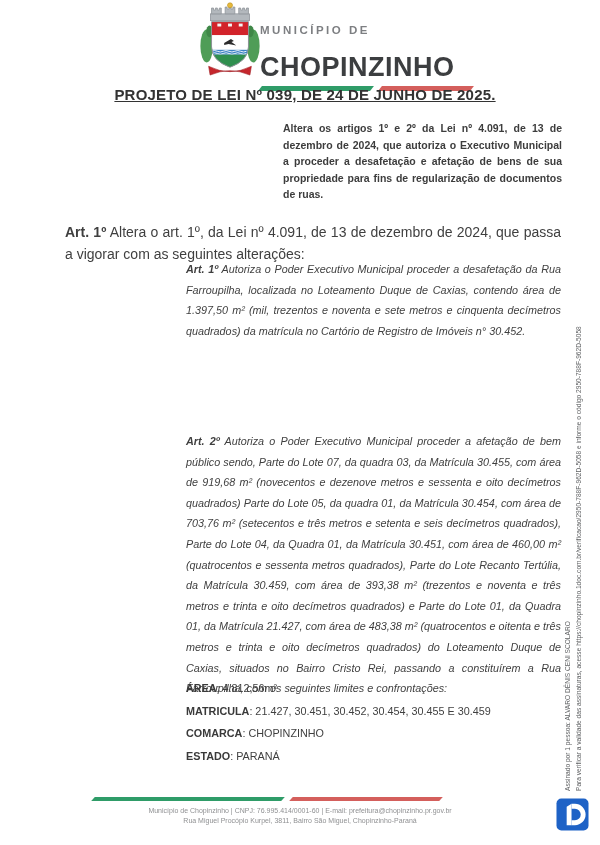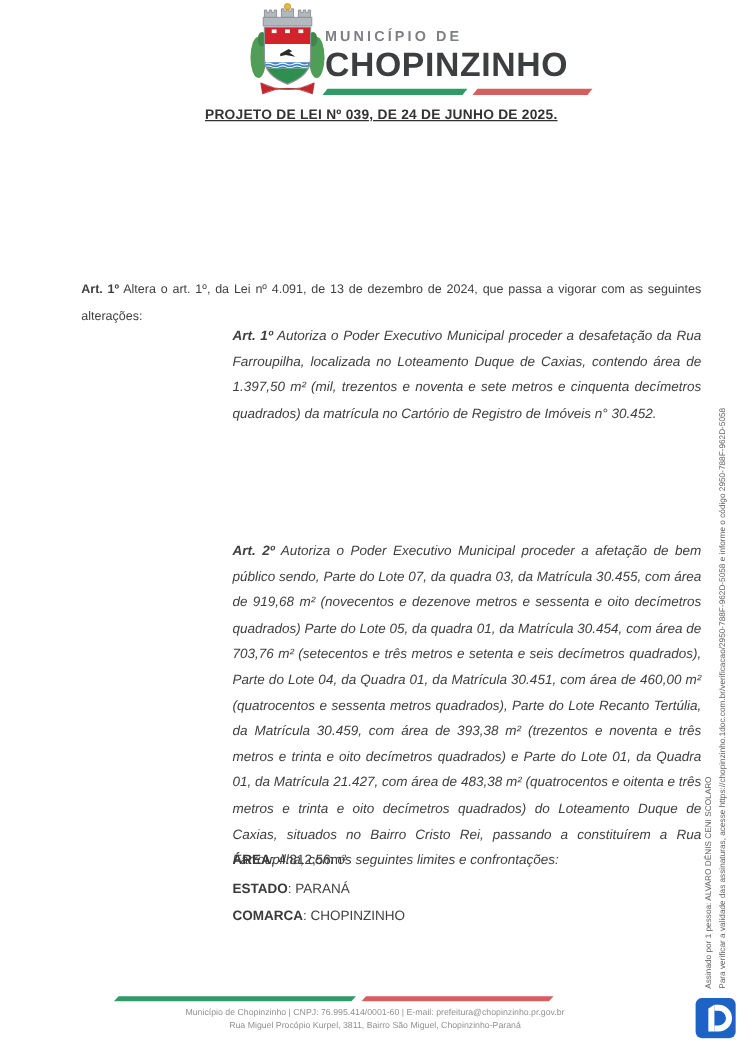--- a/index.html
+++ b/index.html
@@ -7,41 +7,41 @@
   .page {
     position:relative; width:600px; height:845px; margin:0 auto;
     background:#ffffff; overflow:hidden;
     font-family:"Liberation Sans", sans-serif; color:#3f3f3f;
   }
   
   .header { position:absolute; left:0; top:0; width:475px; height:110px; }
   .crest { position:absolute; left:196px; top:2px; }
   .wordmark { position:absolute; left:260px; top:24px; width:215px; }
   .org-small { font-size:11.5px; font-weight:bold; letter-spacing:2.5px; color:#7d7f82; }
-  .org-name  { font-size:27px; font-weight:bold; letter-spacing:0.5px; color:#3c3e40; margin-top:1px; }
+  .org-name  { font-size:27px; font-weight:bold; letter-spacing:0.5px; color:#3c3e40; margin-top:16px; }
   .hstripe { position:relative; margin-top:3px; height:5px; width:212px; }
   .seg { position:absolute; top:0; height:5px; transform:skewX(-38deg); }
   .seg.g { left:0; width:112px; background:#2f9c68; }
   .seg.r { left:120px; width:92px; background:#d45f5c; }
   
   .doc-title {
     position:absolute; left:40px; top:86px; width:530px; text-align:center;
-    font-size:11px; font-weight:bold; color:#333; text-decoration:underline;
+    font-size:15px; font-weight:bold; color:#333; text-decoration:underline;
     letter-spacing:0.2px;
   }
   
   .summary {
     position:absolute; left:283px; top:120px; width:279px;
     font-size:10.5px; font-weight:bold; line-height:16.6px;
     text-align:justify; color:#3d3d3d;
   }
   
   .art-lead {
     position:absolute; left:65px; width:496px;
-    font-size:10px; line-height:22px; text-align:justify;
+    font-size:14px; line-height:22px; text-align:justify;
   }
   .quote {
     position:absolute; left:186px; width:375px;
     font-size:10.8px; line-height:20.6px; text-align:justify;font-style:italic;
   }
   .a1 { top:221px; } .q1 { top:259px; }
   .a2 { top:371px; } .q2 { top:431px; }
   
   .details { position:absolute; left:186px; top:677px; font-size:10.8px; line-height:22.6px; }
   .details b { color:#3a3a3a;margin-top:32px; }
@@ -108,30 +108,32 @@
       <div class="org-name">CHOPINZINHO</div>
       <div class="hstripe">
         <span class="seg g"></span>
         <span class="seg r"></span>
       </div>
     </div>
   </div>
 
   <div class="doc-title">PROJETO DE LEI Nº 039, DE 24 DE JUNHO DE 2025.</div>
 
+  <p class="summary">Altera os artigos 1º e 2º da Lei nº 4.091, de 13 de dezembro de 2024, que autoriza o Executivo Municipal a proceder a desafetação e afetação de bens de sua propriedade para fins de regularização de documentos de ruas.</p>
 
   <p class="art-lead a1"><b>Art. 1º</b><span> Altera o art. 1º, da Lei nº 4.091, de 13 de dezembro de 2024, que passa a vigorar com as seguintes alterações:</span></p>
   <p class="quote q1"><b>Art. 1º</b><span> Autoriza o Poder Executivo Municipal proceder a desafetação da Rua Farroupilha, localizada no Loteamento Duque de Caxias, contendo área de 1.397,50 m² (mil, trezentos e noventa e sete metros e cinquenta decímetros quadrados) da matrícula no Cartório de Registro de Imóveis n° 30.452.</span></p>
 
   <p class="quote q2"><b>Art. 2º</b><span> Autoriza o Poder Executivo Municipal proceder a afetação de bem público sendo, Parte do Lote 07, da quadra 03, da Matrícula 30.455, com área de 919,68 m² (novecentos e dezenove metros e sessenta e oito decímetros quadrados) Parte do Lote 05, da quadra 01, da Matrícula 30.454, com área de 703,76 m² (setecentos e três metros e setenta e seis decímetros quadrados), Parte do Lote 04, da Quadra 01, da Matrícula 30.451, com área de 460,00 m² (quatrocentos e sessenta metros quadrados), Parte do Lote Recanto Tertúlia, da Matrícula 30.459, com área de 393,38 m² (trezentos e noventa e três metros e trinta e oito decímetros quadrados) e Parte do Lote 01, da Quadra 01, da Matrícula 21.427, com área de 483,38 m² (quatrocentos e oitenta e três metros e trinta e oito decímetros quadrados) do Loteamento Duque de Caxias, situados no Bairro Cristo Rei, passando a constituírem a Rua Farroupilha, com os seguintes limites e confrontações:</span></p>
 
   <div class="details">
     <div><b>ÁREA</b><span>: 4.812,56m²</span></div>
+    <div><b>MATRICULA</b><span>: 21.427, 30.451, 30.452, 30.454, 30.455 E 30.459</span></div>
+    <div><b>COMARCA</b><span>: CHOPINZINHO</span></div>
     <div><b>ESTADO</b><span>: PARANÁ</span></div>
-    <div><b>COMARCA</b><span>: CHOPINZINHO</span></div>
   </div>
 
   <div class="footer">
     <div class="fstripe">
       <span class="fseg g"></span>
       <span class="fseg r"></span>
     </div>
     <div class="ftext">
       <div>Município de Chopinzinho | CNPJ: 76.995.414/0001-60 | E-mail: prefeitura@chopinzinho.pr.gov.br</div>
       <div>Rua Miguel Procópio Kurpel, 3811, Bairro São Miguel, Chopinzinho-Paraná</div>

